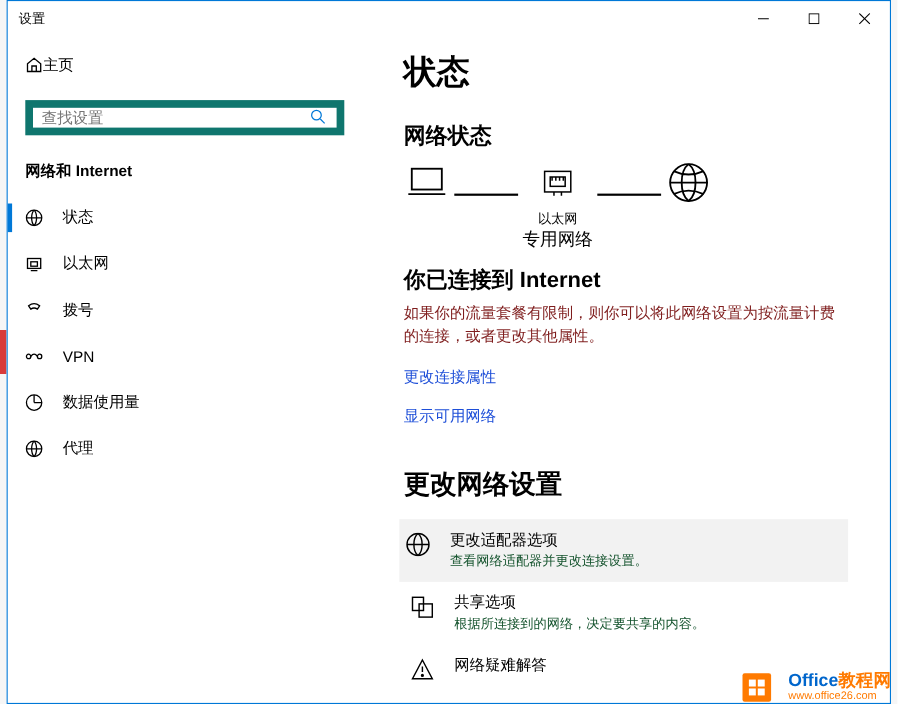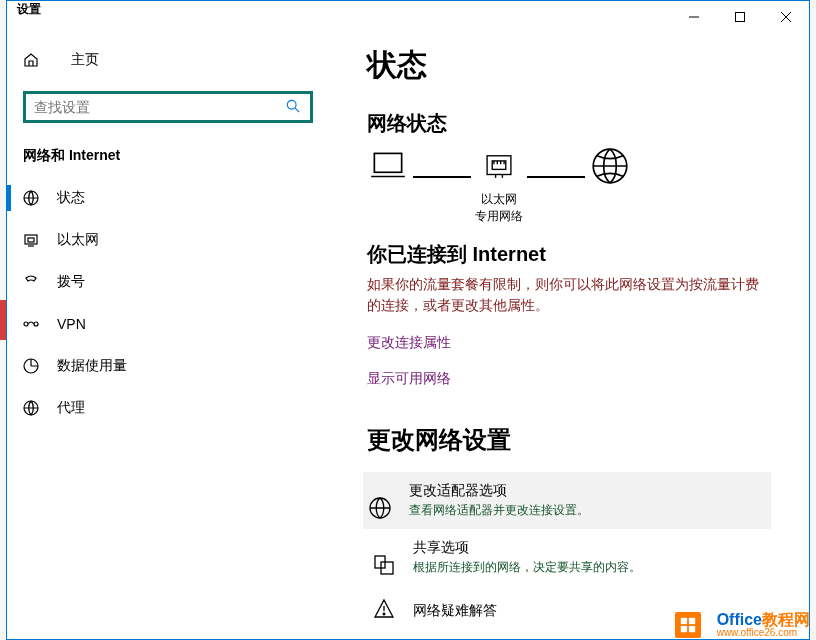--- a/index.html
+++ b/index.html
@@ -1,62 +1,62 @@
 <!DOCTYPE html>
 <html><head>
 <meta charset="utf-8">
 <style>
 * { margin:0; padding:0; box-sizing:border-box; font-family:"Microsoft YaHei","Segoe UI",sans-serif; }
 body { width:816px; height:640px; background:#fff; position:relative; overflow:hidden; }
 
 .frame { position:absolute; left:6px; top:0; width:804px; height:640px; border:1px solid #0078d7; background:#fff; }
 
-.titlebar { height:32px; display:flex; align-items:flex-start;font-weight:bold; }
+.titlebar { height:32px; display:flex; align-items:center; }
 .title-text { font-size:12px; color:#000; padding-left:10px; flex:1; }
 .win-controls { display:flex; height:100%; }
 .win-btn { width:46px; height:32px; display:flex; align-items:center; justify-content:center; font-size:10px; color:#000; }
 .win-btn svg { width:10px; height:10px; }
 
 .content { display:flex; height:calc(100% - 32px); }
 
 .sidebar { width:322px; padding:8px 0 0 0; }
-.home-row { display:flex; align-items:center; padding:10px 16px; gap:32px; }
+.home-row { display:flex; padding:10px 16px; gap:0; }
 .home-row .icon { width:16px; height:16px; }
 .home-row .label { font-size:14px; }
 
-.search-box { margin:12px 16px 20px 16px; height:32px; border:3px solid #0f766e; display:flex; align-items:center; padding:0 8px; position:relative;justify-content:flex-end; }
+.search-box { margin:12px 16px 20px 16px; height:32px; border:7px solid #0f766e; display:flex; align-items:center; padding:0 8px; position:relative;justify-content:flex-end; }
 .search-box input { border:none; outline:none; flex:1; font-size:14px; font-family:inherit; }
 .search-box .search-icon { width:16px; height:16px; color:#0078d7; }
 
 .section-header { font-size:14px; font-weight:600; padding:4px 16px 12px 16px; }
 
 .nav-item { display:flex; align-items:center; height:42px; padding:0 16px; gap:18px; font-size:14px; position:relative; }
 .nav-item.active::before { content:""; position:absolute; left:0; top:8px; bottom:8px; width:4px; background:#0078d7; }
 .nav-item .icon { width:16px; height:16px; display:flex; align-items:center; justify-content:center; }
 .nav-item .label { }
 
 .main { flex:1; padding:12px 38px 0 38px; overflow:hidden; }
 .page-title { font-size:30px; font-weight:600; margin-bottom:24px; }
 .sub-heading { font-size:20px; font-weight:600; }
 
 .net-diagram { display:flex; align-items:center; justify-content:flex-start; gap:0; margin:8px 0 4px 0; }
 .net-node { display:flex; flex-direction:column; align-items:center; }
 .net-node .dev { width:42px; height:42px; display:flex; align-items:center; justify-content:center; font-size:30px; }
 .net-line { width:58px; height:2px; background:#000; margin:0 4px; align-self:center; margin-top:-20px; }
 .net-cap { display:flex; flex-direction:column; align-items:center; margin-top:4px; font-size:12px; line-height:1.4; height:38px; }
-.net-cap2 { font-size:12px;font-family:Liberation Serif, serif; }
+.net-cap2 { font-size:16px;font-family:Liberation Serif, serif; }
 
 .connected-title { font-size:20px; font-weight:600; margin-top:12px; }
 .connected-desc { font-size:14px; color:#7f1d1d; margin-top:6px; line-height:1.5; }
 
-.link { color:#701a75; font-size:14px; margin-top:18px; display:block; }
+.link { color:#1d4ed8; font-size:14px; margin-top:18px; display:block; }
 
 .change-heading { font-size:24px; font-weight:600; margin-top:36px; margin-bottom:16px; }
 
-.option-row { display:flex; align-items:flex-end; gap:18px; padding:10px 6px; }
+.option-row { display:flex; align-items:flex-start; gap:18px; padding:10px 6px; }
 .option-row.hover { background:#f2f2f2; margin-left:-4px;}
 .option-row .opt-icon { width:22px; height:22px; margin-top:2px; display:flex; align-items:center; justify-content:center; }
 .option-row .opt-text .t { font-size:14px; font-weight:400; }
 .option-row .opt-text .d { font-size:12px; color:#14532d; margin-top:2px; }
 
 
 .bg-left { position:absolute; left:0; top:0; width:6px; height:100%; background:#f6f6f6; }
 .bg-right { position:absolute; right:0; top:0; width:6px; height:100%; background:#f6f6f6; }
 .red-accent { position:absolute; left:0; top:300px; width:6px; height:40px; background:#d83b3b; }
 

